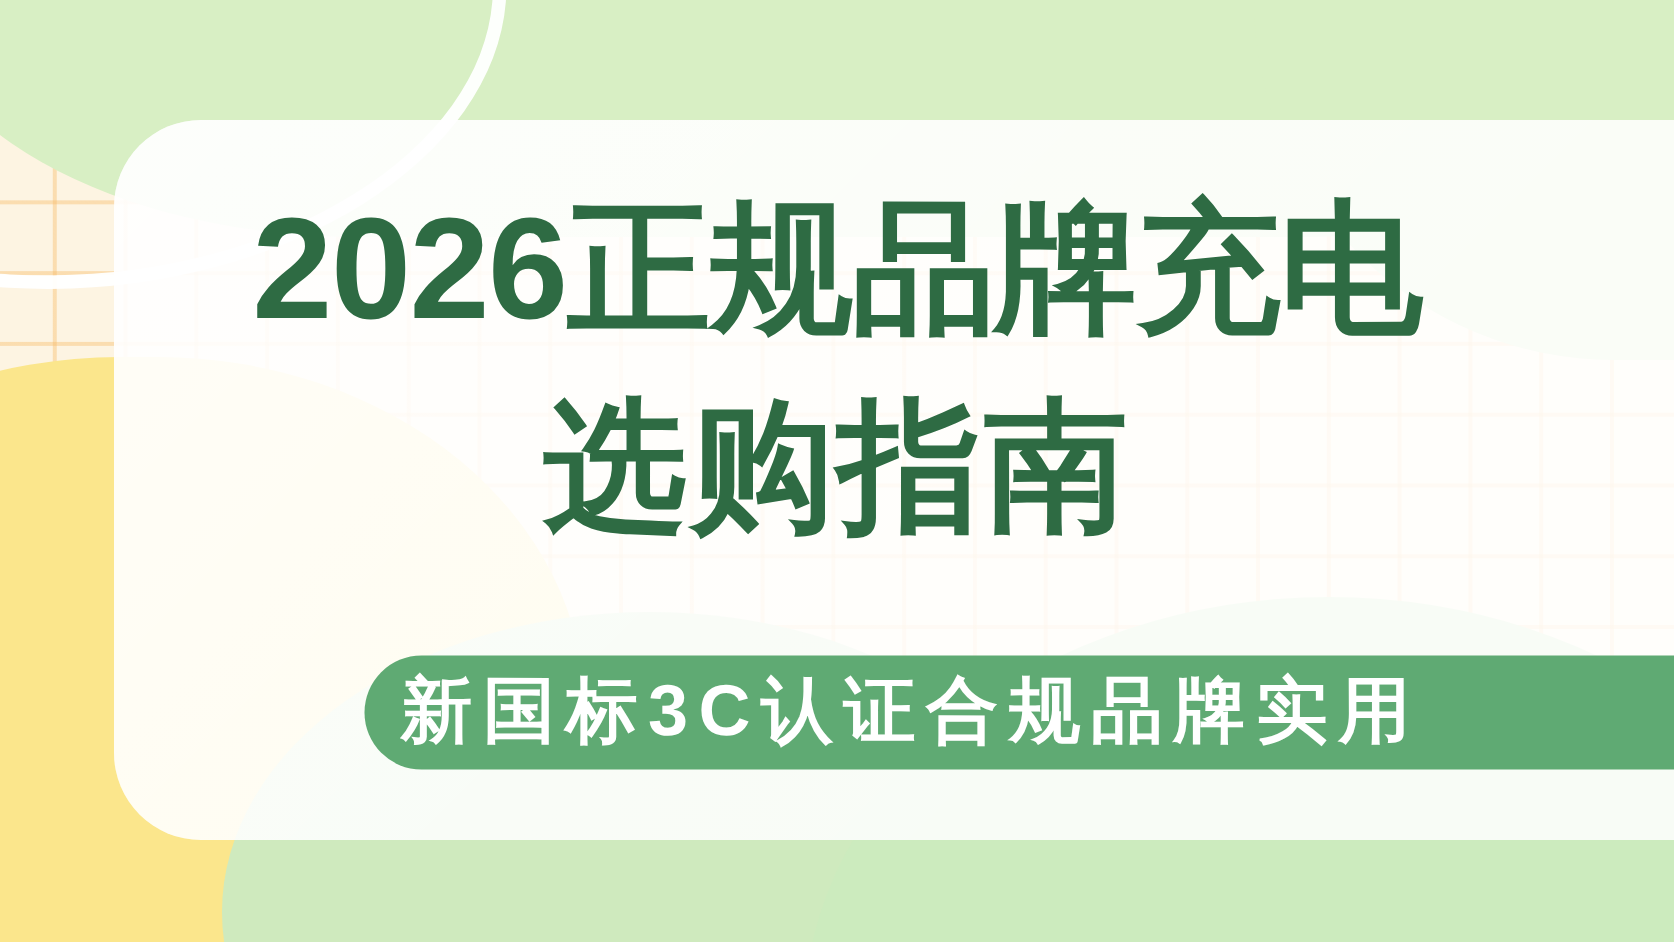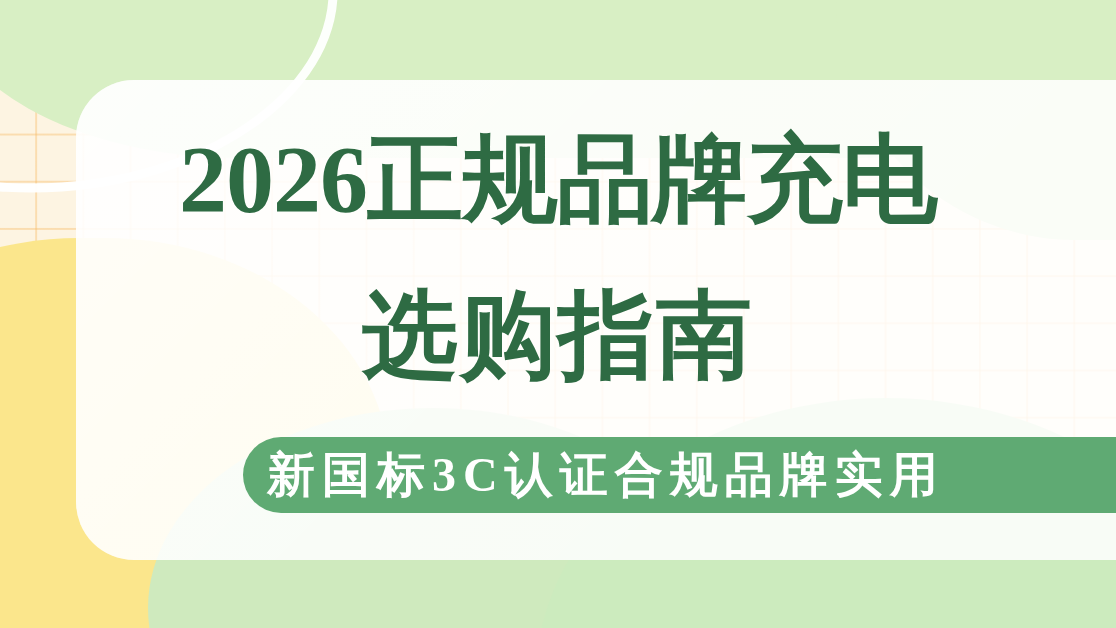--- a/index.html
+++ b/index.html
@@ -5,21 +5,21 @@
   html, body {
     margin: 0;
     padding: 0;
     background: #ffffff;
   }
   #poster {
     position: relative;
     width: 1116px;
     height: 628px;
     overflow: hidden;
-    font-family: Liberation Serif, serif;
+    font-family: Liberation Sans, sans-serif;
     background: #eab308;
   }
 
   
   .layer { position: absolute; }
 
   
   .grid-base {
     inset: 0;
     background-color: #fdf4e2;
@@ -125,21 +125,21 @@
     letter-spacing: 0px;
     white-space: nowrap;
     line-height: 1;
   }
   .title-1 {
     top: 132px;
     font-size: 96px;
     letter-spacing: -1px;
   }
   .title-2 {
-    top: 288px;
+    top: 264px;
     font-size: 96px;
     letter-spacing: 2px;
   }
   .subtitle-bar {
     position: absolute;
     left: 243px;
     top: 437px;
     width: 900px;
     height: 76px;
     background: #5faa73;

